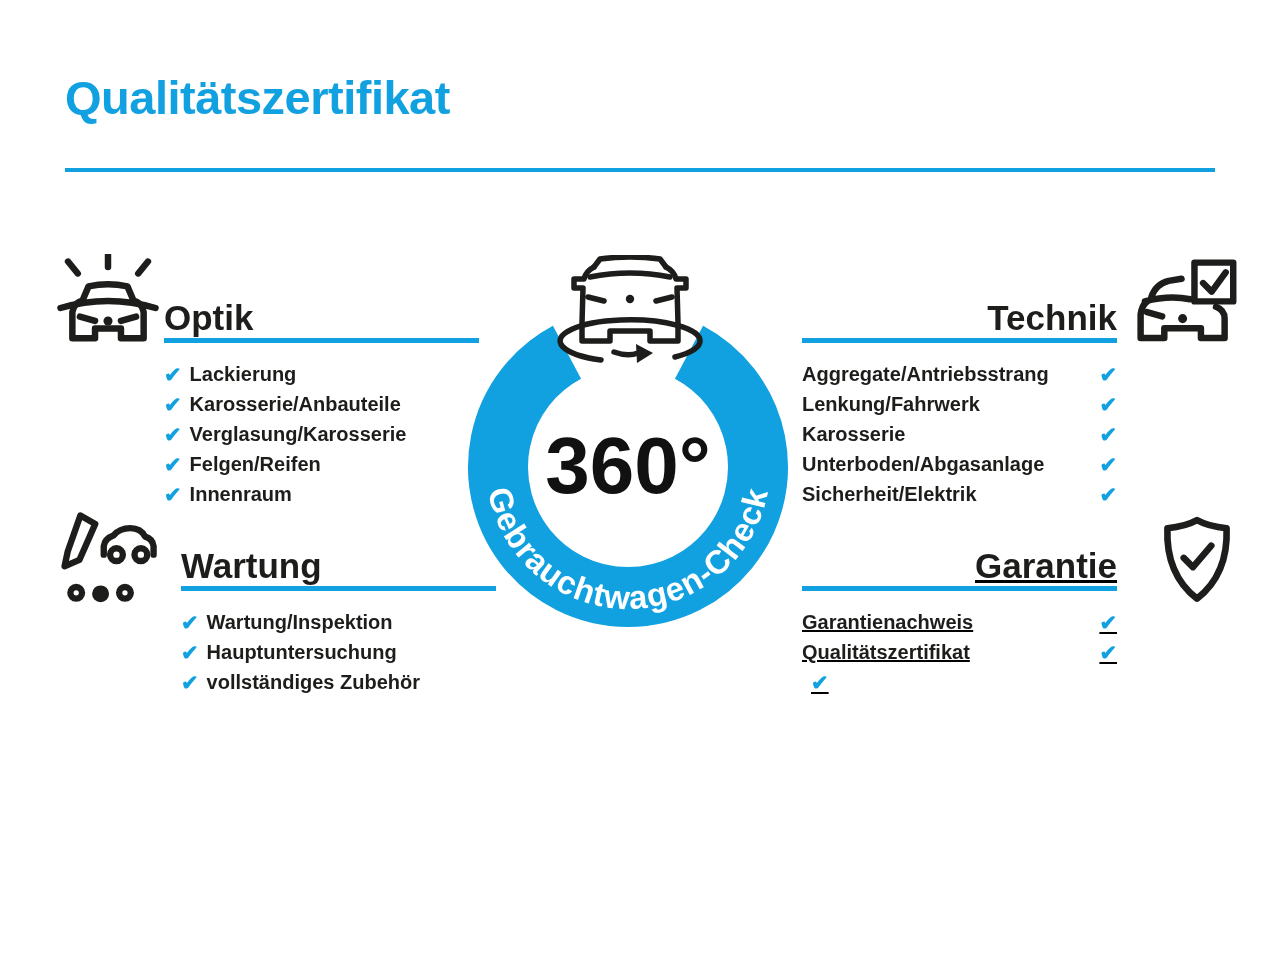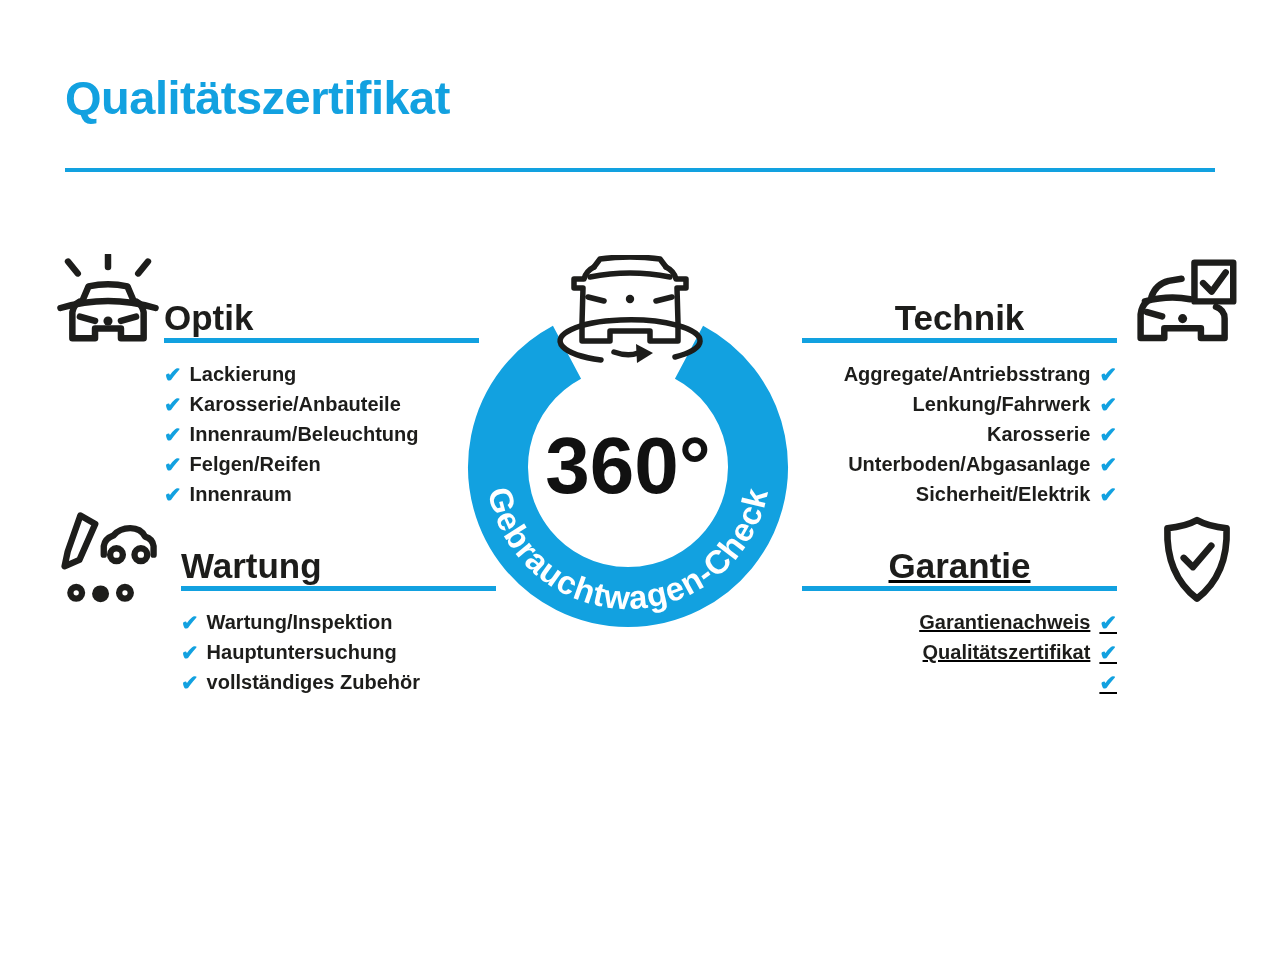--- a/index.html
+++ b/index.html
@@ -31,22 +31,22 @@
   .sec .rule{height:5px; background:var(--accent,#12a1e0); margin-top:2px;}
   .sec ul{list-style:none; margin-top:16px;}
   .sec li{
     height:30px; display:flex; align-items:center;
     font-size:20px; font-weight:700; color:var(--ink,#1d1d1b); white-space:nowrap;
   }
   .check{
     color:var(--accent,#12a1e0); font-size:21px; font-weight:700;
     margin-right:8px; line-height:1;
   }
-  .sec.right h2{text-align:center;}
-  .sec.right li{justify-content:flex-end;}
+  .sec.right h2{text-align:right;}
+  .sec.right li{justify-content:space-between;}
   .sec.right .check{margin:0 0 0 9px;}
   #sec-optik{left:164px; top:300px;}
   #sec-technik{left:802px; top:300px;}
   #sec-wartung{left:181px; top:548px;}
   #sec-garantie{left:802px; top:548px;text-decoration:underline;}
   
   .ico{position:absolute;}
   .ico svg{display:block; width:100%; height:100%;}
   .s-ink{stroke:var(--ink,#1d1d1b); fill:none; stroke-linecap:round; stroke-linejoin:round;}
   .f-ink{fill:var(--ink,#1d1d1b); stroke:none;}
@@ -109,21 +109,21 @@
           <span>Lackierung</span>
         </li>
 
         <li>
           <span class="check">✔</span>
           <span>Karosserie/Anbauteile</span>
         </li>
 
         <li>
           <span class="check">✔</span>
-          <span>Innenraum/Beleuchtung</span>
+          <span>Verglasung/Karosserie</span>
         </li>
 
         <li>
           <span class="check">✔</span>
           <span>Felgen/Reifen</span>
         </li>
 
         <li>
           <span class="check">✔</span>
           <span>Innenraum</span>

